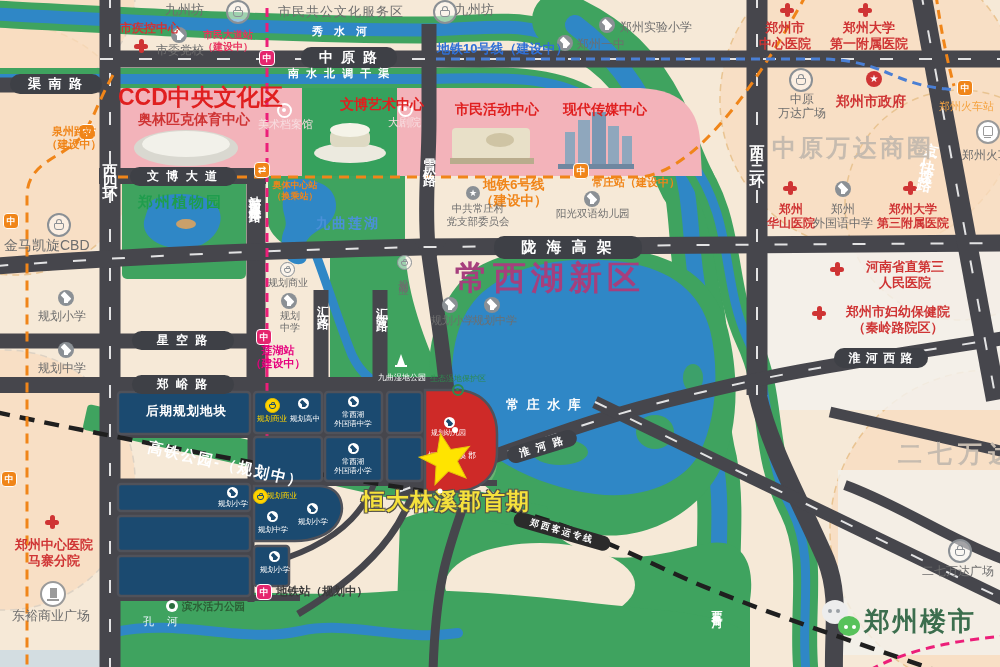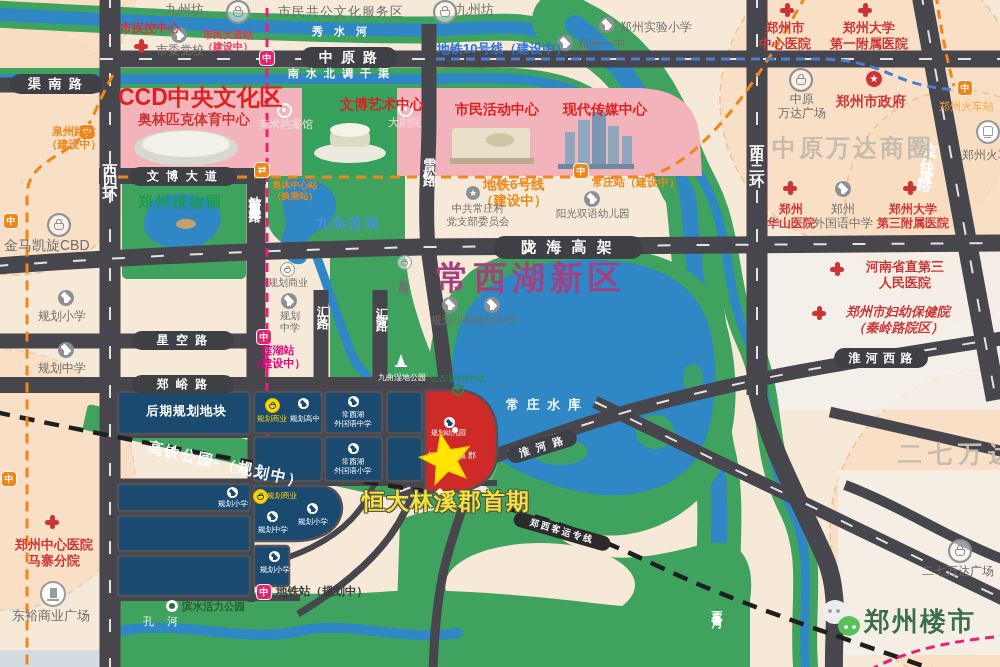--- a/index.html
+++ b/index.html
@@ -305,21 +305,21 @@
 <div class="ic sch" style="left:281px;top:293px;"></div>
 <div class="lb gray c" style="left:274px;top:310px;font-size:10px;width:32px;">规划
 中学</div>
 <div class="ic m-ic pk" style="left:256px;top:329px;"></div>
 <div class="lb c b" style="left:240px;top:344px;font-size:11px;color:#e6007e;width:76px;">莲湖站
 （建设中）</div>
 <div class="ic shop s" style="left:397px;top:255px;"></div>
 <div class="vert" style="left:396px;top:271px;font-size:10px;color:#6e6e6e;font-weight:normal;letter-spacing:2px;">规划商业</div>
 
 <div class="lb b" style="left:316px;top:215px;font-size:14px;color:#4a90d9;letter-spacing:2px;">九曲莲湖</div>
-<div class="lb b" style="left:436px;top:258px;font-size:33px;color:#a63f7d;letter-spacing:5px;white-space:nowrap;">常西湖新区</div>
+<div class="lb b" style="left:455px;top:258px;font-size:33px;color:#a63f7d;letter-spacing:5px;white-space:nowrap;">常西湖新区</div>
 <div class="ic sch" style="left:442px;top:297px;"></div>
 <div class="lb gray" style="left:431px;top:314px;font-size:11px;">规划小学</div>
 <div class="ic sch" style="left:484px;top:297px;"></div>
 <div class="lb gray" style="left:473px;top:314px;font-size:11px;">规划中学</div>
 <div class="ic lh" style="left:397px;top:354px;"></div>
 <div class="lb" style="left:378px;top:373px;font-size:8px;color:#fff;">九曲湿地公园</div>
 <div class="lb" style="left:430px;top:374px;font-size:8px;color:#2e8b4f;">生态湿地保护区</div>
 <div class="ic ring grn" style="left:452px;top:384px;"></div>
 <div class="lb b" style="left:506px;top:397px;font-size:13px;color:#fff;letter-spacing:2px;">常 庄 水 库</div>
 <div class="lb b" style="left:150px;top:438px;font-size:15px;color:#fff;letter-spacing:2px;transform:rotate(12.6deg);transform-origin:left top;white-space:nowrap;z-index:24;">高铁公园-（规划中）</div>
@@ -330,21 +330,21 @@
 <div class="ic sch" style="left:835px;top:181px;"></div>
 <div class="lb gray c" style="left:806px;top:202px;font-size:12px;width:74px;">郑州
 外国语中学</div>
 <div class="ic crx" style="left:903px;top:181px;"></div>
 <div class="lb red c" style="left:870px;top:202px;font-size:12px;width:86px;">郑州大学
 第三附属医院</div>
 <div class="ic crx" style="left:830px;top:262px;"></div>
 <div class="lb red c" style="left:850px;top:259px;font-size:13px;width:110px;">河南省直第三
 人民医院</div>
 <div class="ic crx" style="left:812px;top:306px;"></div>
-<div class="lb red c" style="left:832px;top:304px;font-size:13px;width:132px;font-style:italic;">郑州市妇幼保健院
+<div class="lb red c" style="left:832px;top:304px;font-size:13px;width:132px;">郑州市妇幼保健院
 （秦岭路院区）</div>
 <div class="lb b" style="left:898px;top:440px;font-size:24px;color:#c6bbaf;letter-spacing:6px;white-space:nowrap;">二七万达商圈</div>
 <div class="ic shop" style="left:948px;top:539px;"></div>
 <div class="lb gray" style="left:922px;top:564px;font-size:12px;white-space:nowrap;">二七万达广场</div>
 
 <div class="lb b" style="left:146px;top:404px;font-size:12.5px;color:#fff;letter-spacing:1px;">后期规划地块</div>
 <div class="ic shop s yel" style="left:265px;top:398px;"></div>
 <div class="lb" style="left:257px;top:414px;font-size:7.5px;color:#ffd400;">规划商业</div>
 <div class="ic sch s w" style="left:298px;top:398px;"></div>
 <div class="lb" style="left:290px;top:414px;font-size:7.5px;color:#fff;">规划高中</div>

